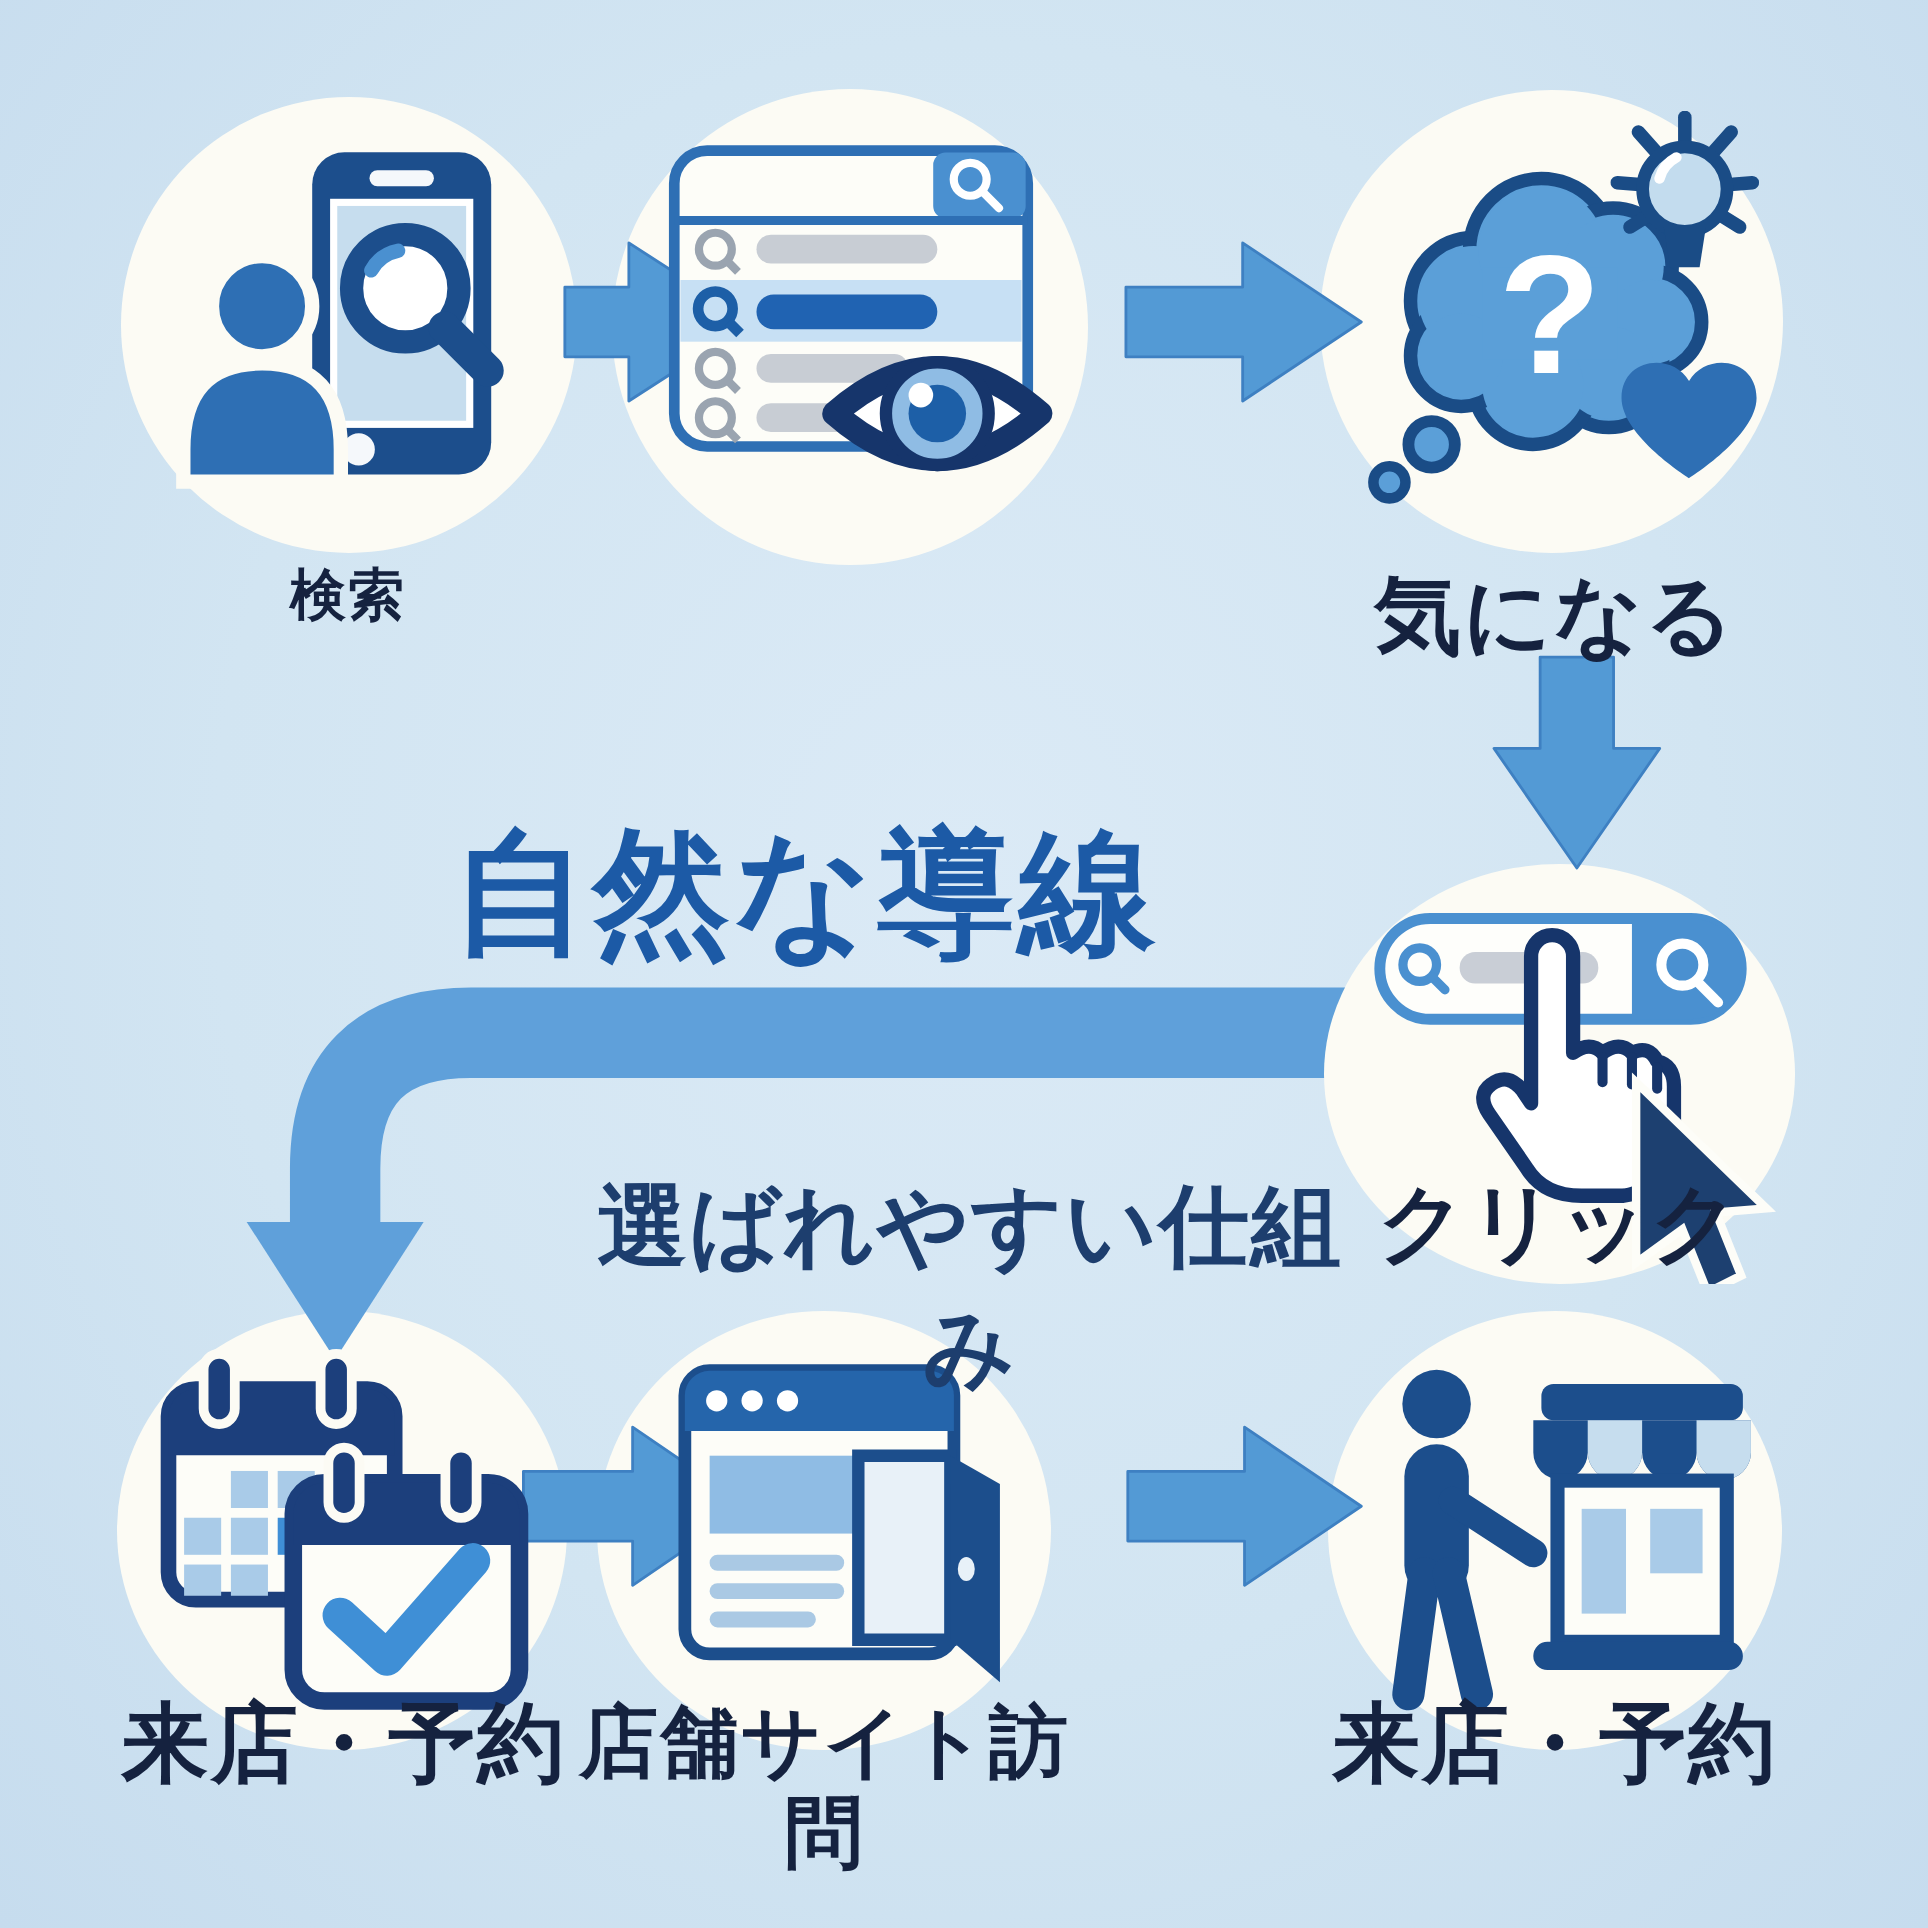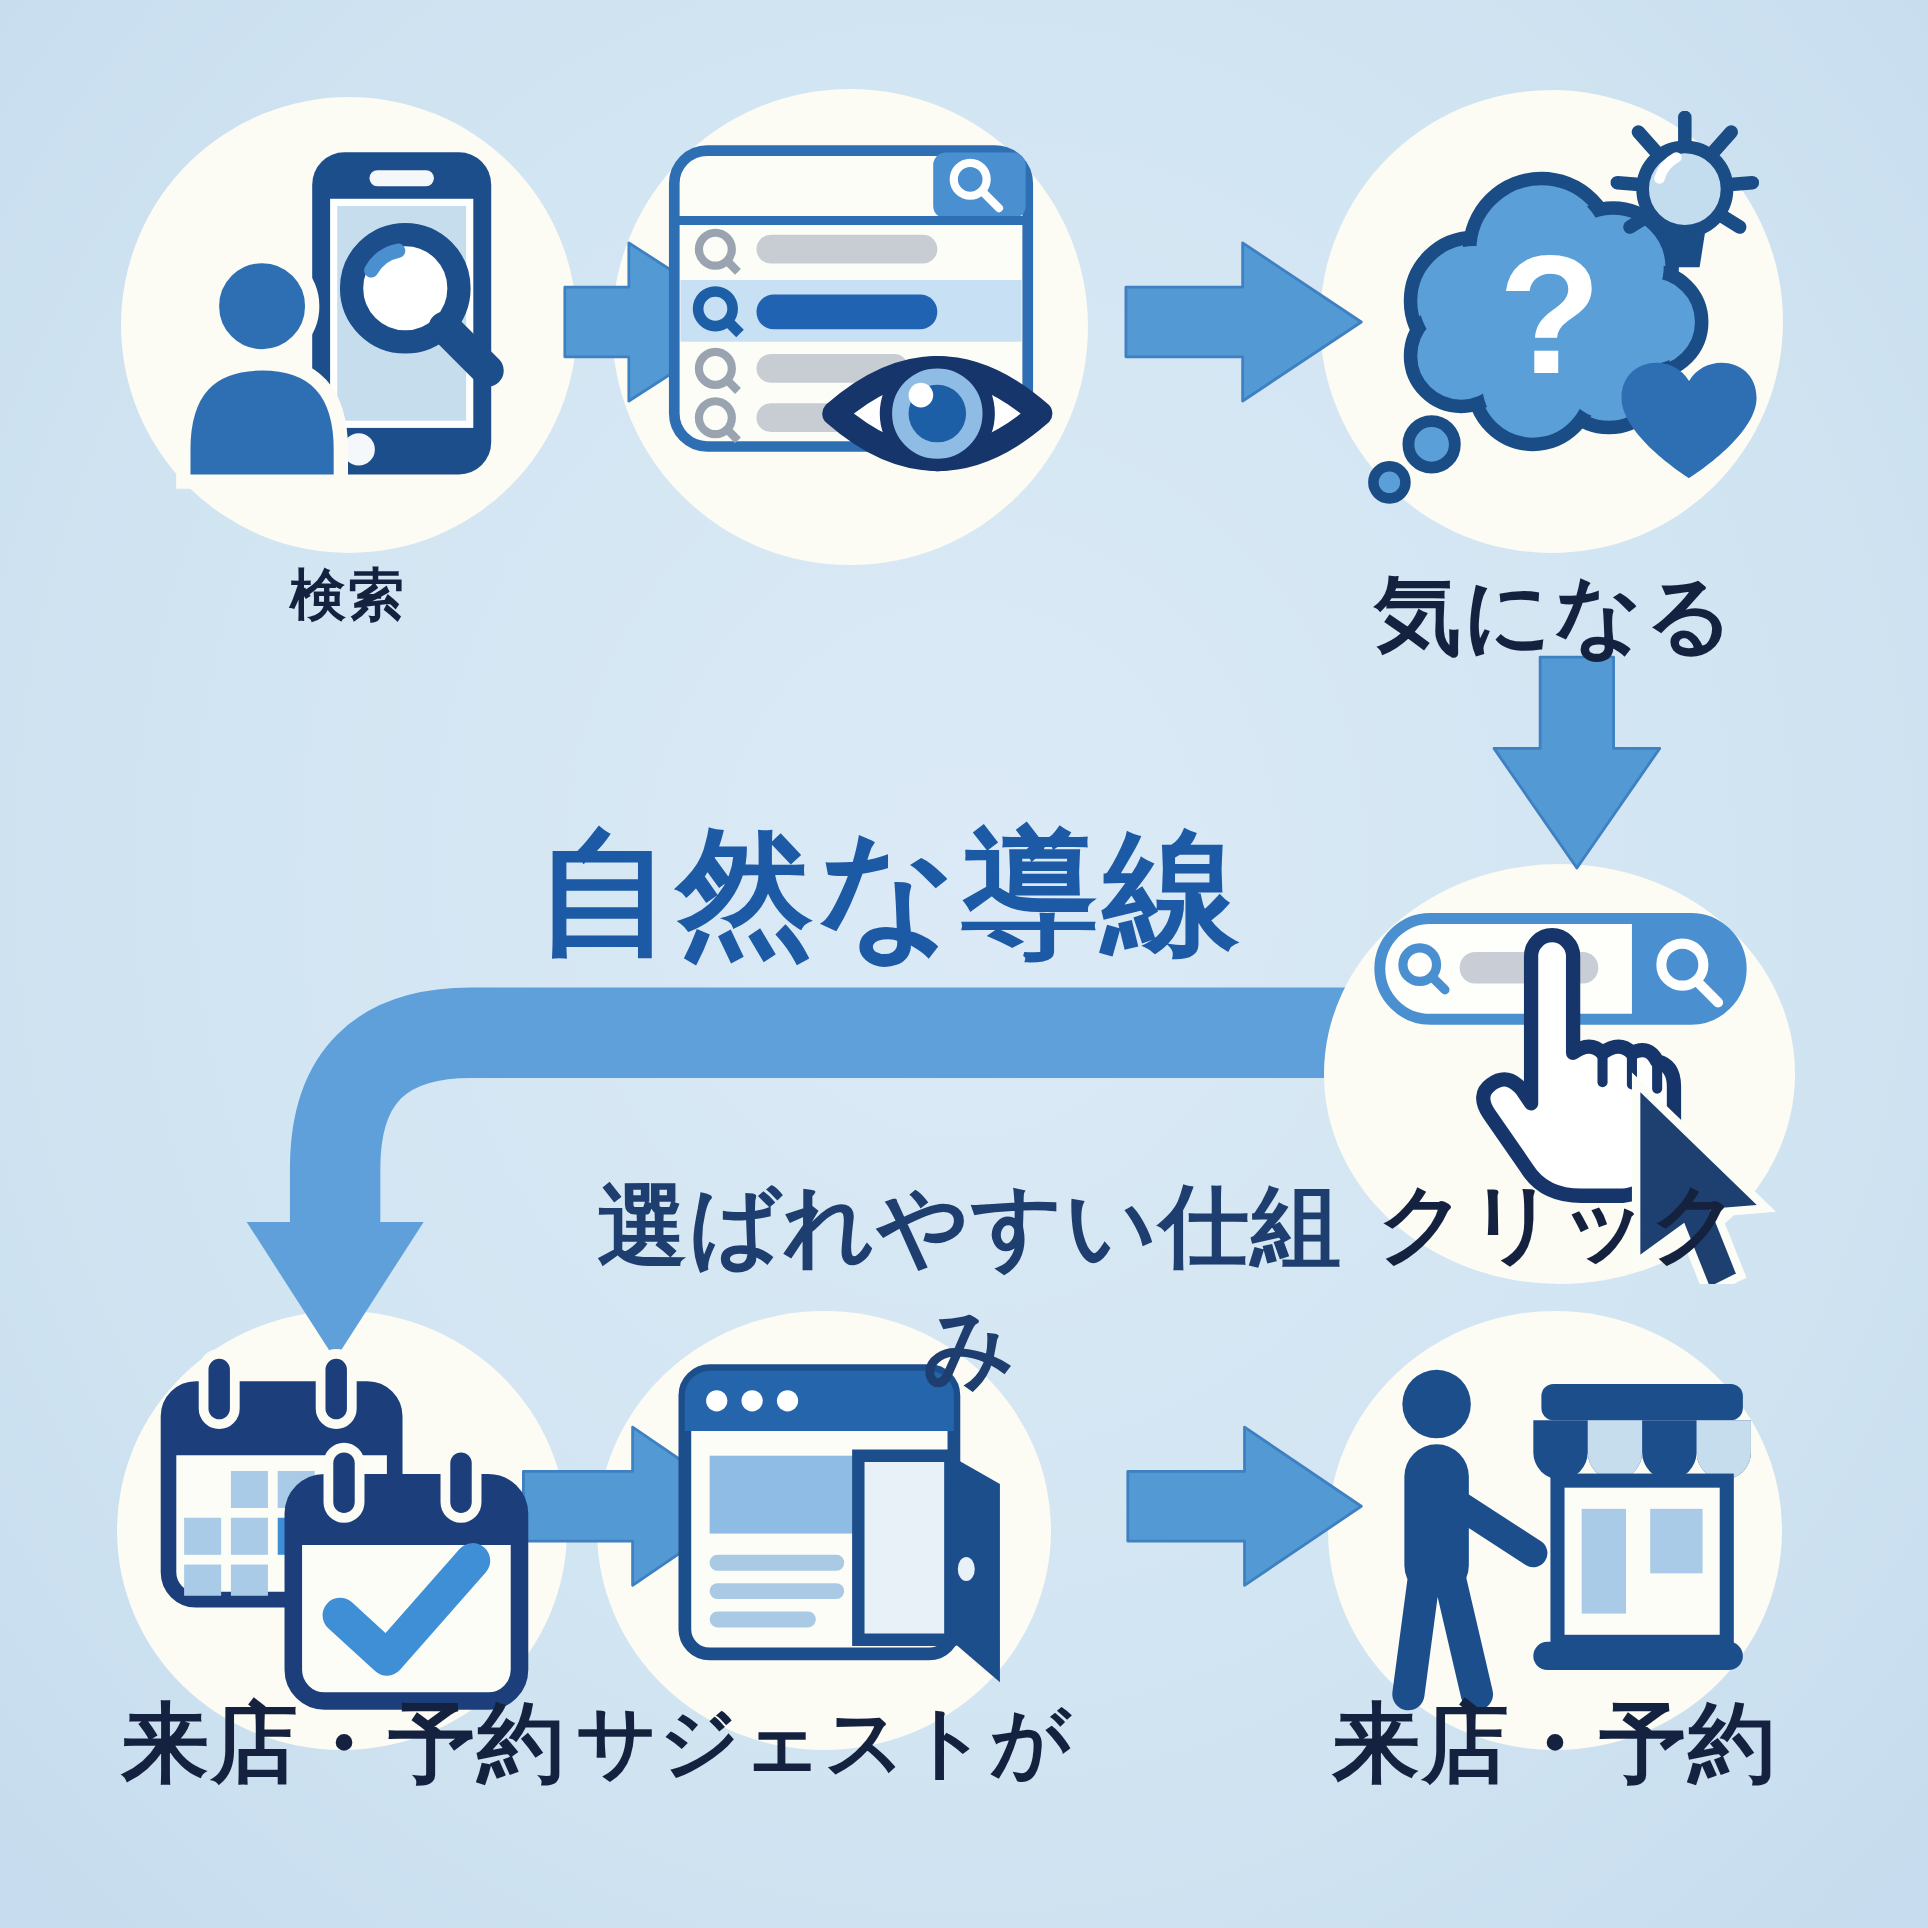--- a/index.html
+++ b/index.html
@@ -34,21 +34,21 @@
   }
   #l1{left:122px;top:563px;width:452px;font-size:56px;}
   #l2{left:546px;top:567px;width:603px;font-size:81px;}
   #l3{left:1315px;top:565px;width:480px;font-size:87px;}
   #l4{left:1324px;top:1173px;width:471px;font-size:87px;}
   #l5{left:99px;top:1693px;width:490px;font-size:87px;}
   #l6{left:544px;top:1697px;width:561px;font-size:79px;}
   #l7{left:1312px;top:1693px;width:486px;font-size:87px;}
   .title{
     position:absolute;z-index:4;left:452px;top:802px;width:791px;
-    font-size:137px;font-weight:900;color:#1c5aa6;text-align:right;letter-spacing:3.8px;
+    font-size:137px;font-weight:900;color:#1c5aa6;text-align:left;letter-spacing:3.8px;
   }
   .subtitle{
     position:absolute;z-index:4;left:554px;top:1166px;width:832px;
     font-size:90px;font-weight:700;color:#1d3e6e;text-align:center;letter-spacing:1.9px;
   }
 </style>
 </head>
 <body>
 
 <div class="canvas">
@@ -248,20 +248,20 @@
       <rect x="56" y="42" width="11" height="26" fill="#a9cbe8"></rect>
       <rect x="73" y="42" width="13" height="16" fill="#a9cbe8"></rect>
       <rect x="44" y="75" width="52" height="7" rx="3.5" fill="#1c4e8c"></rect>
     </g>
   </svg>
 
   <div class="label" id="l1">検索</div>
   <div class="label" id="l4">クリック</div>
   <div class="label" id="l3">気になる</div>
   <div class="label" id="l5">来店・予約</div>
-  <div class="label" id="l6">サジェストが</div>
+  <div class="label" id="l6">店舗サイト訪問</div>
   <div class="label" id="l7">来店・予約</div>
 
   <div class="title">自然な導線</div>
   <div class="subtitle">選ばれやすい仕組み</div>
 
 </div>
 
 
 </body></html>

